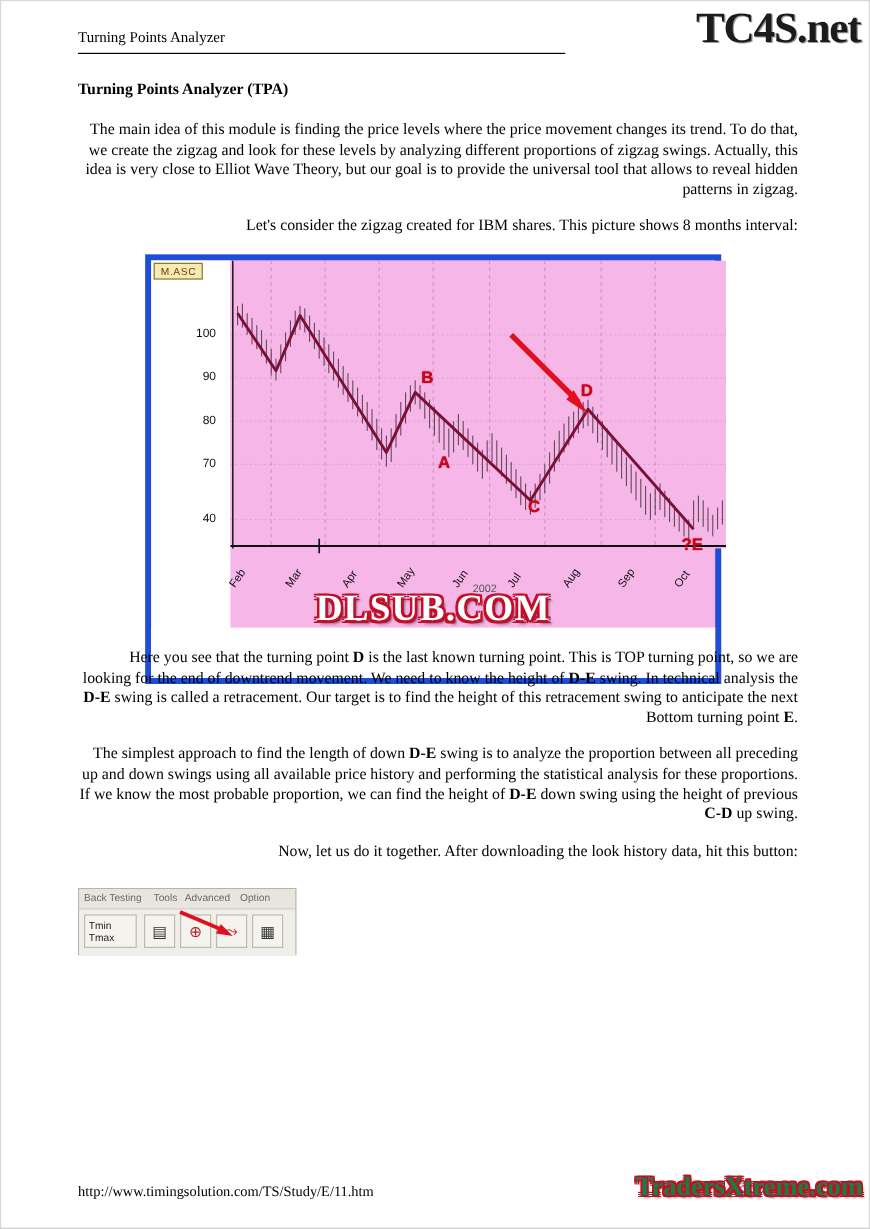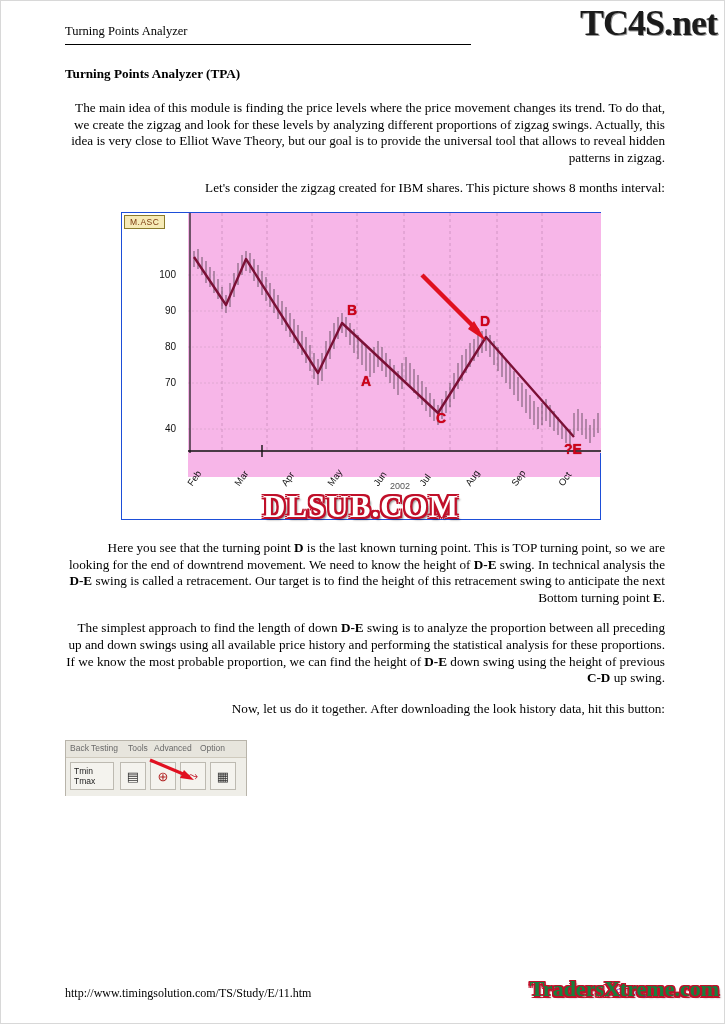--- a/index.html
+++ b/index.html
@@ -94,23 +94,23 @@
   }
   .sp-large { margin-bottom: 18px; }
   b { font-weight: bold; }
 
   
   .figure {
     position: absolute;
     left: 121px;
     top: 212px;
     width: 480px;
-    height: 308px;
+    height: 358px;
     background: #f7b6e8;
-    border: 1px solid #1d4ed8;
+    border: 5px solid #1d4ed8;
     box-sizing: border-box;
   }
   .fig-white-left {
     position: absolute;
     left: 0; top: 0;
     width: 66px; height: 100%;
     background: #ffffff;
   }
   .fig-white-bottom {
     position: absolute;

